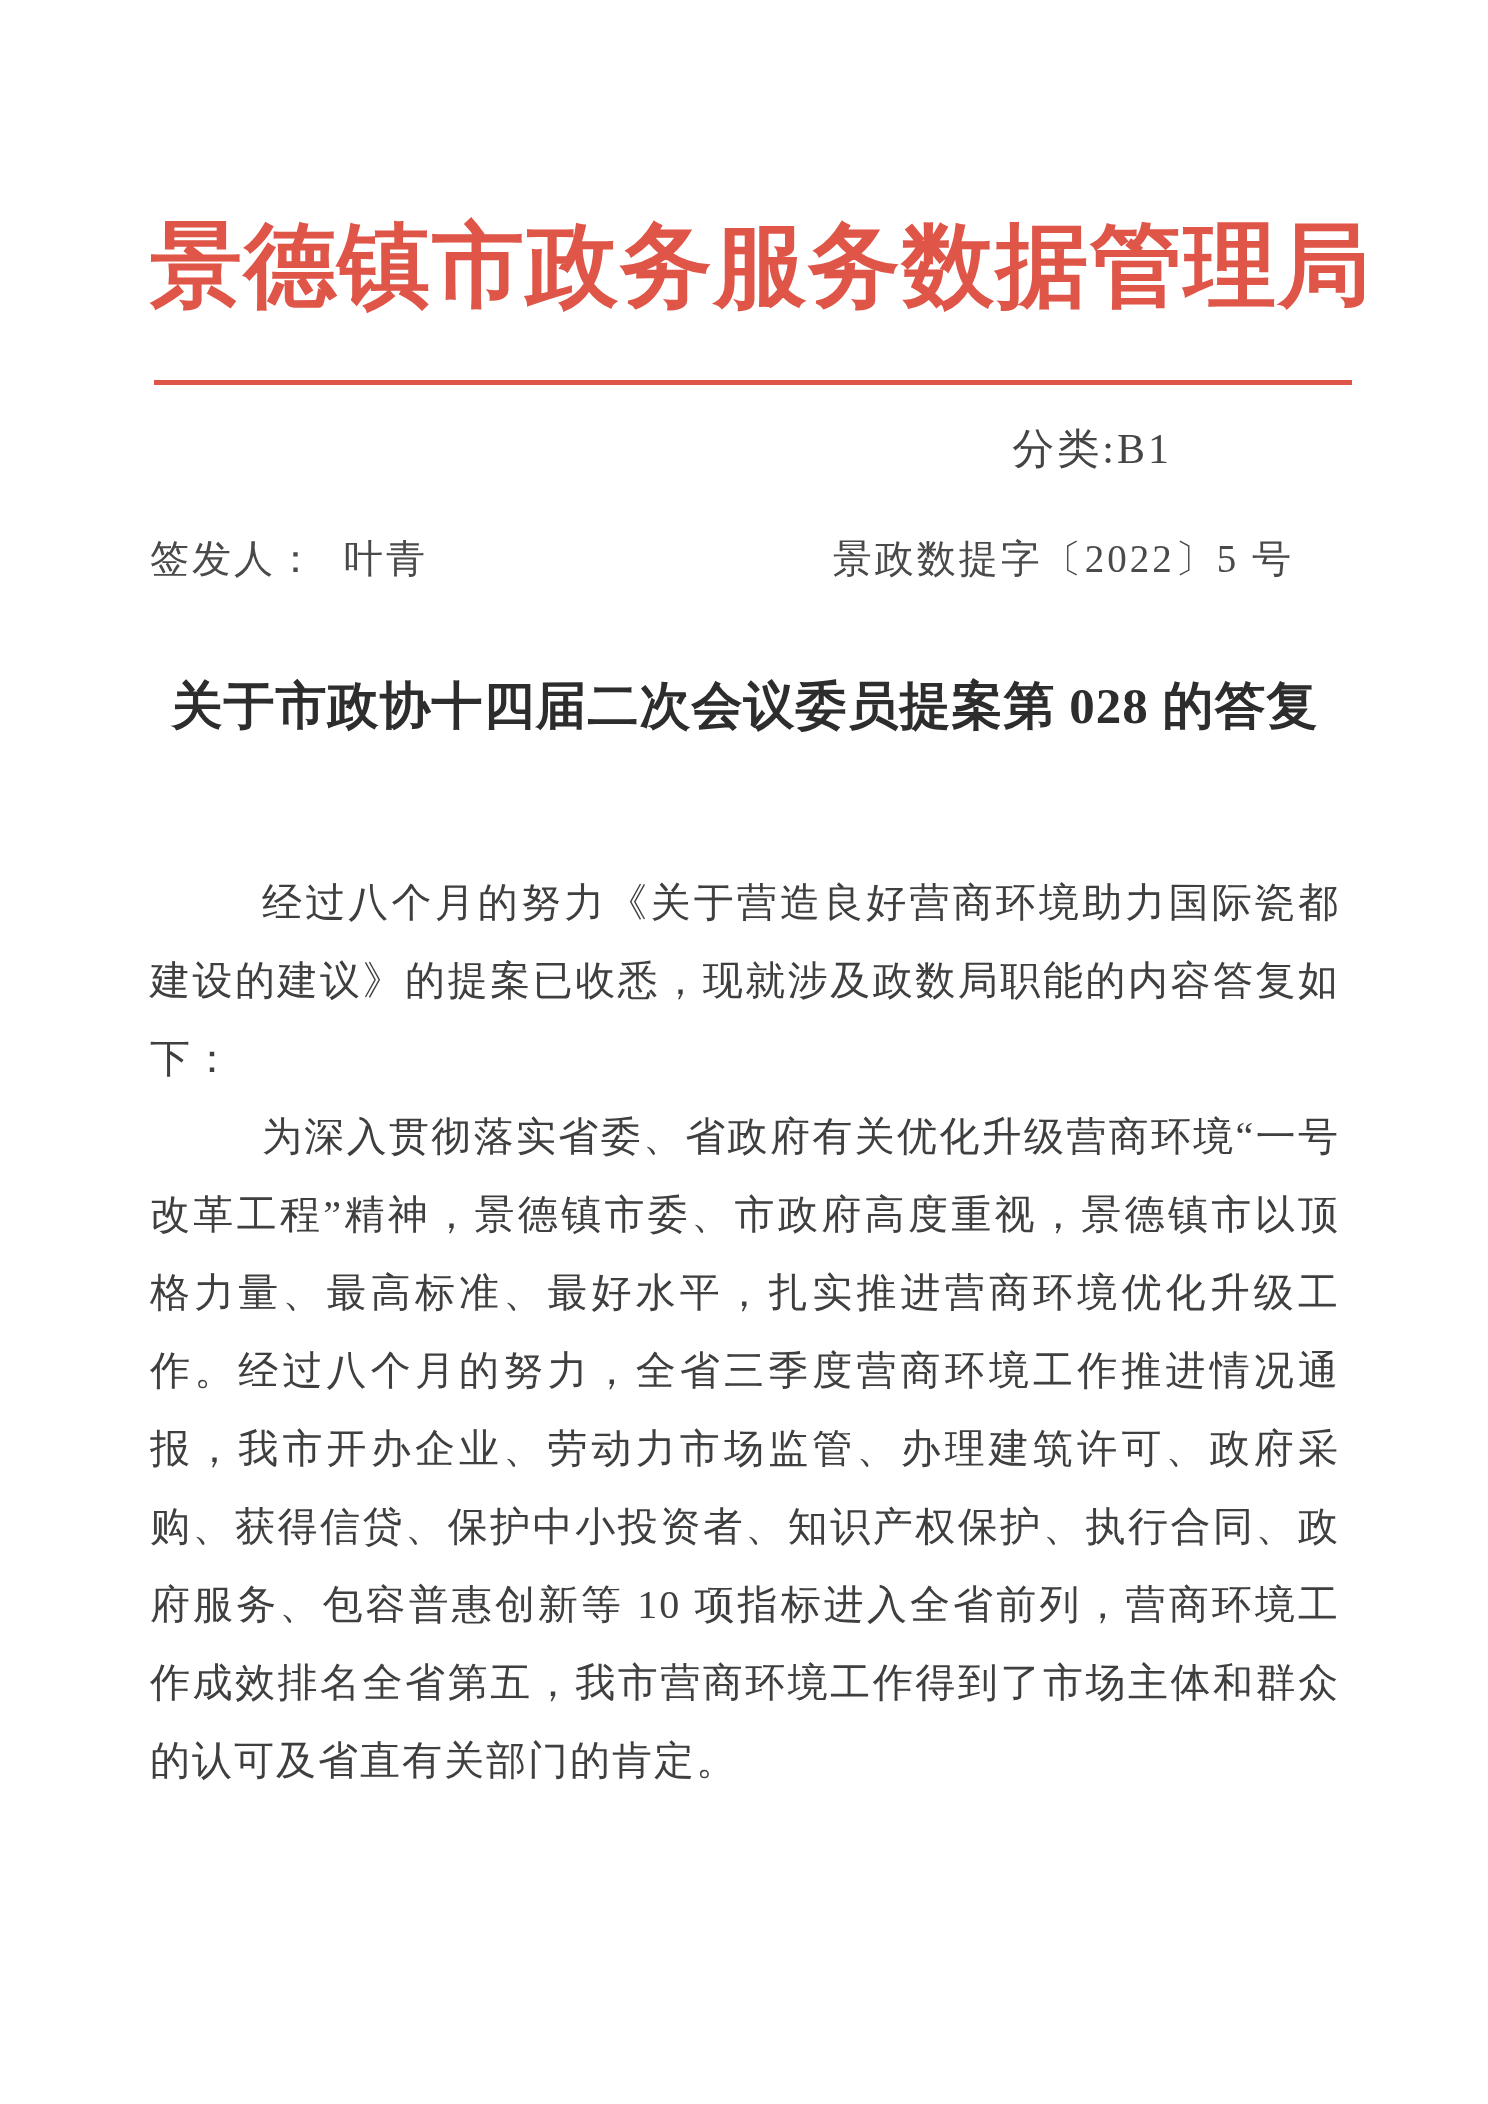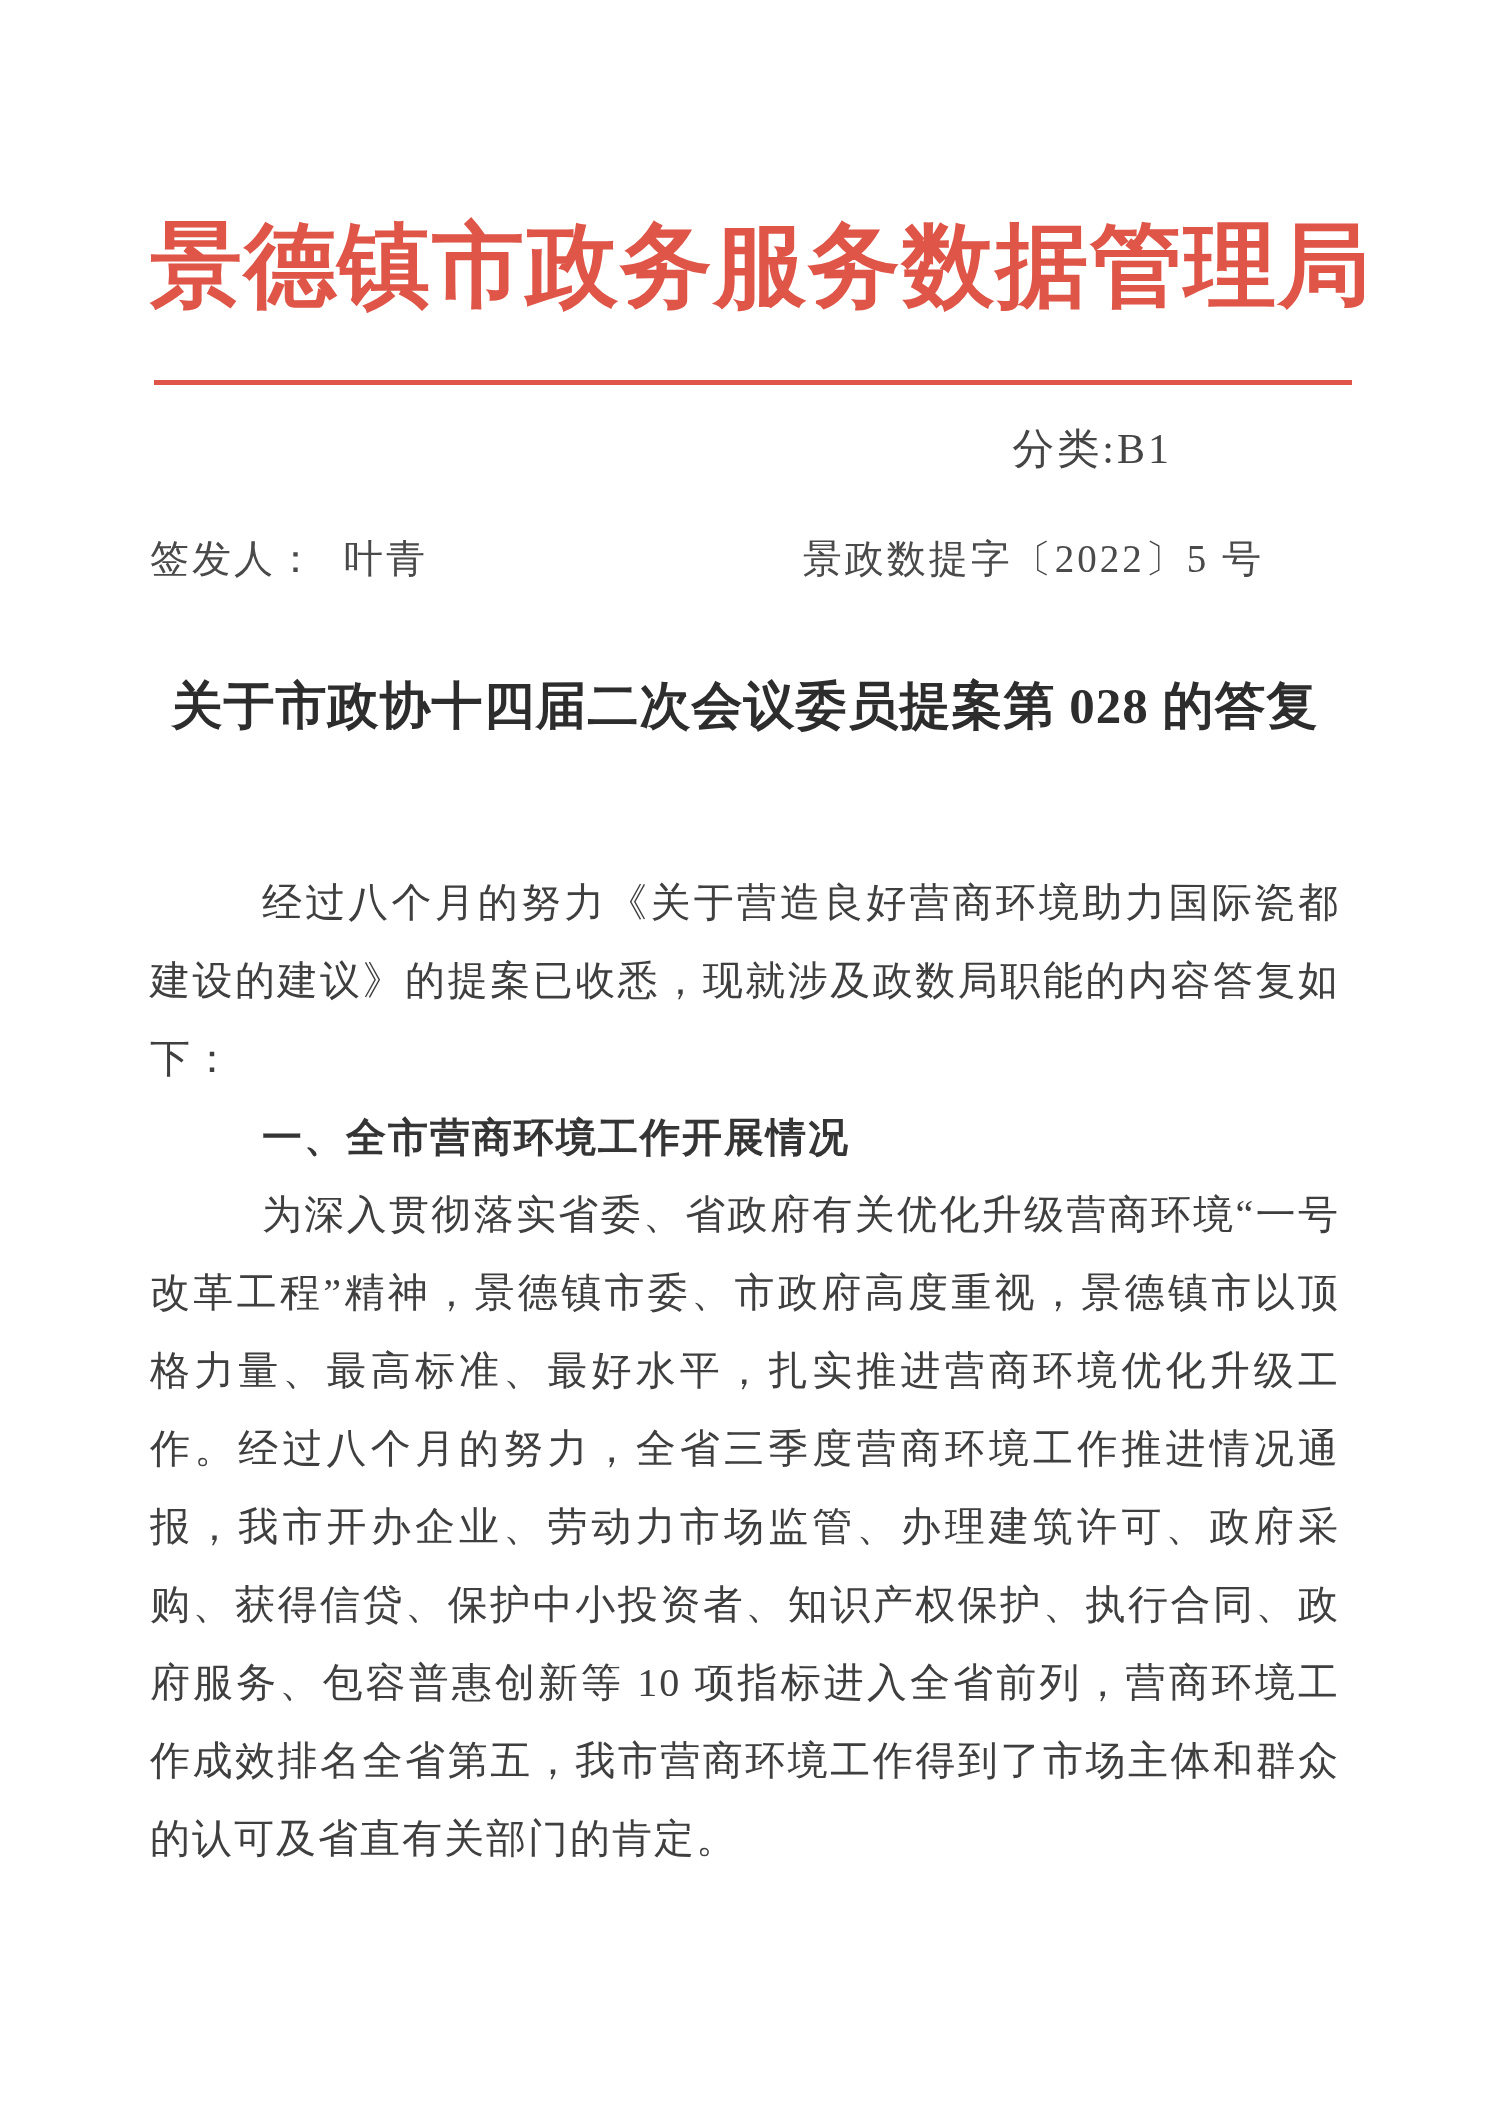--- a/index.html
+++ b/index.html
@@ -54,21 +54,21 @@
     margin-top: 60px;
     display: flex;
     justify-content: space-between;
     align-items: baseline;
     font-size: 39px;
     line-height: 52px;
     color: #4a4a4a;
     letter-spacing: 3px;
   }
   .issuer-name { margin-left: 26px; font-family: Liberation Mono, monospace; }
-  .doc-number { margin-right: 76px; text-align: right; }
+  .doc-number { margin-right: 46px; text-align: right; }
   
   .doc-title {
     margin-top: 86px;
     text-align: center;
     font-size: 51px;
     line-height: 64px;
     font-weight: bold;
     color: #2d2d2d;
     letter-spacing: 1px;
     font-family: "Liberation Serif", "DejaVu Serif", serif;
@@ -108,17 +108,16 @@
     <div class="issuer">
       <span>签发人：</span><span class="issuer-name">叶青</span>
     </div>
     <div class="doc-number">景政数提字〔2022〕5 号</div>
   </div>
 
   <h1 class="doc-title">关于市政协十四届二次会议委员提案第 028 的答复</h1>
 
   <div class="body-block">
     <p class="indent">经过八个月的努力《关于营造良好营商环境助力国际瓷都建设的建议》的提案已收悉，现就涉及政数局职能的内容答复如下：</p>
-    <p class="indent section-heading">一、全市营商环境工作开展情况</p>
     <p class="indent">为深入贯彻落实省委、省政府有关优化升级营商环境“一号改革工程”精神，景德镇市委、市政府高度重视，景德镇市以顶格力量、最高标准、最好水平，扎实推进营商环境优化升级工作。经过八个月的努力，全省三季度营商环境工作推进情况通报，我市开办企业、劳动力市场监管、办理建筑许可、政府采购、获得信贷、保护中小投资者、知识产权保护、执行合同、政府服务、包容普惠创新等 10 项指标进入全省前列，营商环境工作成效排名全省第五，我市营商环境工作得到了市场主体和群众的认可及省直有关部门的肯定。</p>
   </div>
 
 </div>
 
 </body></html>

